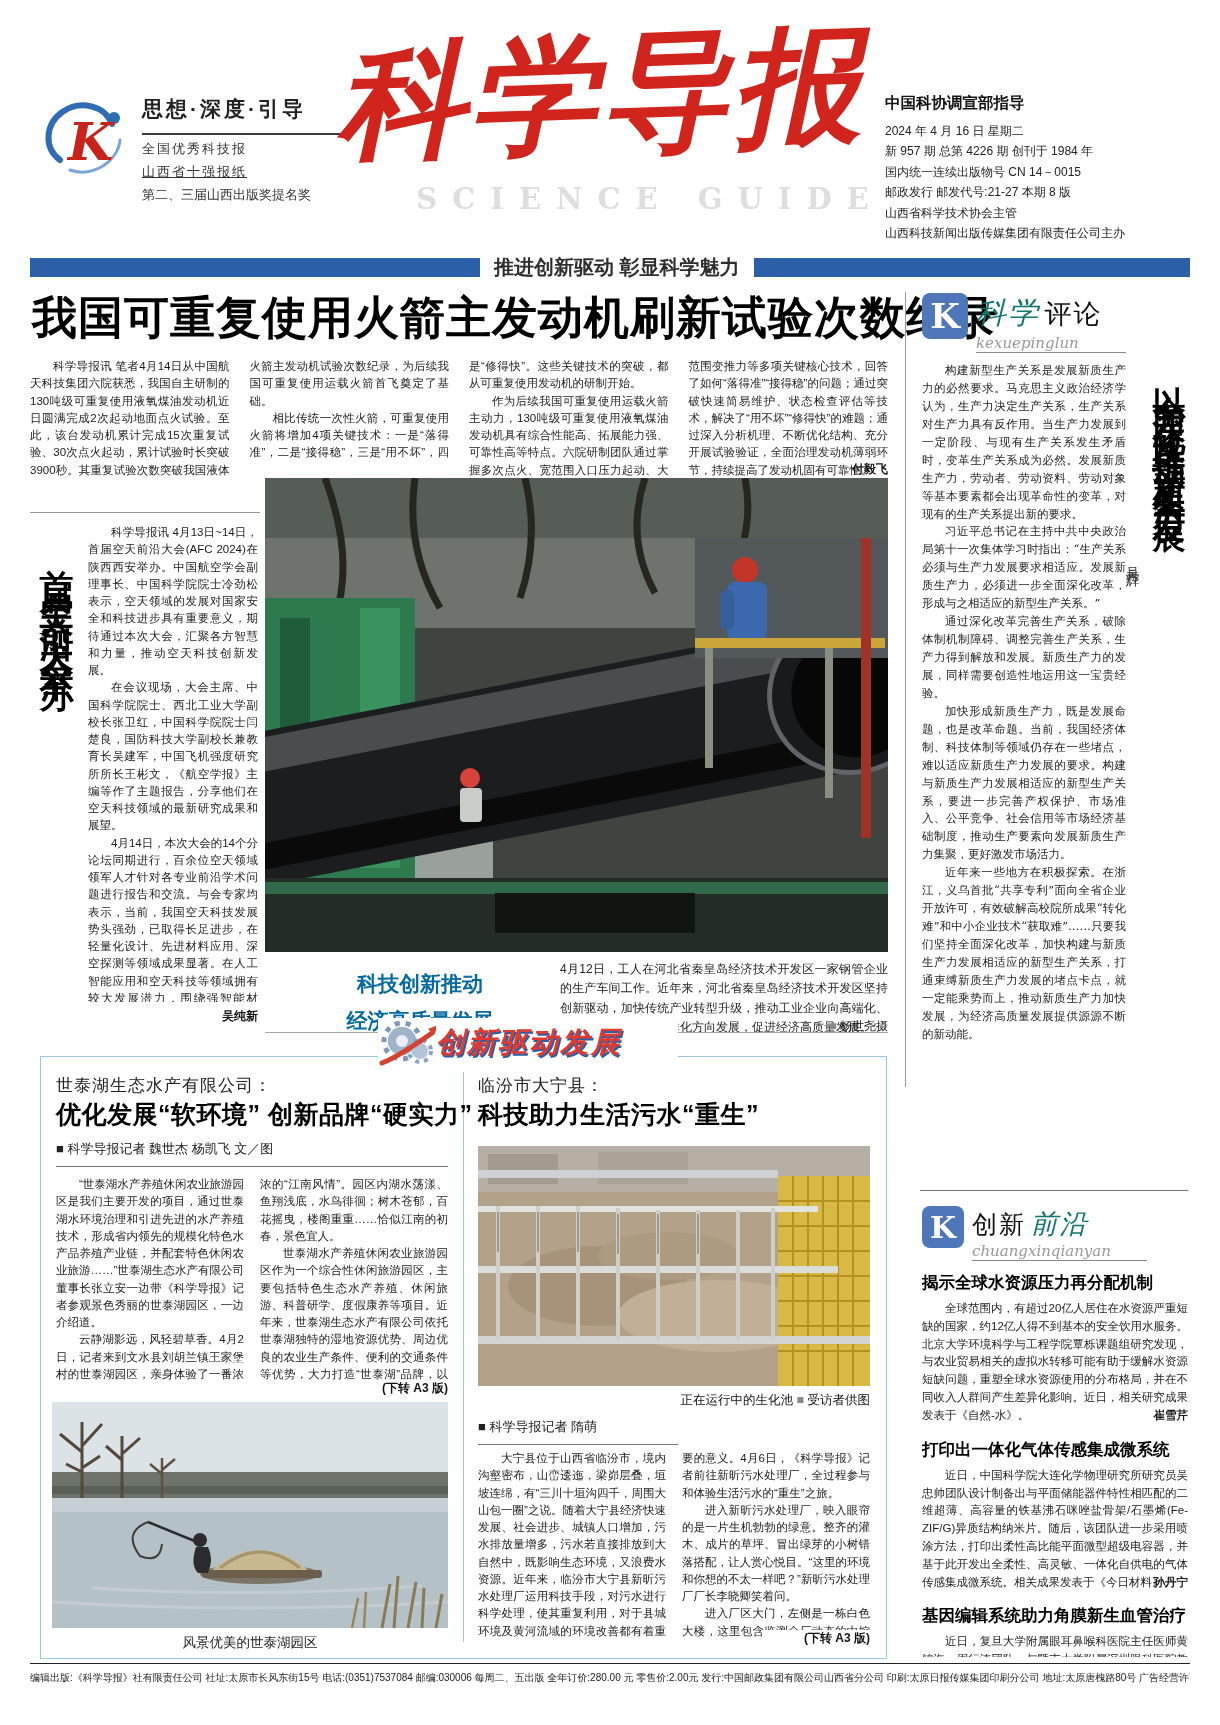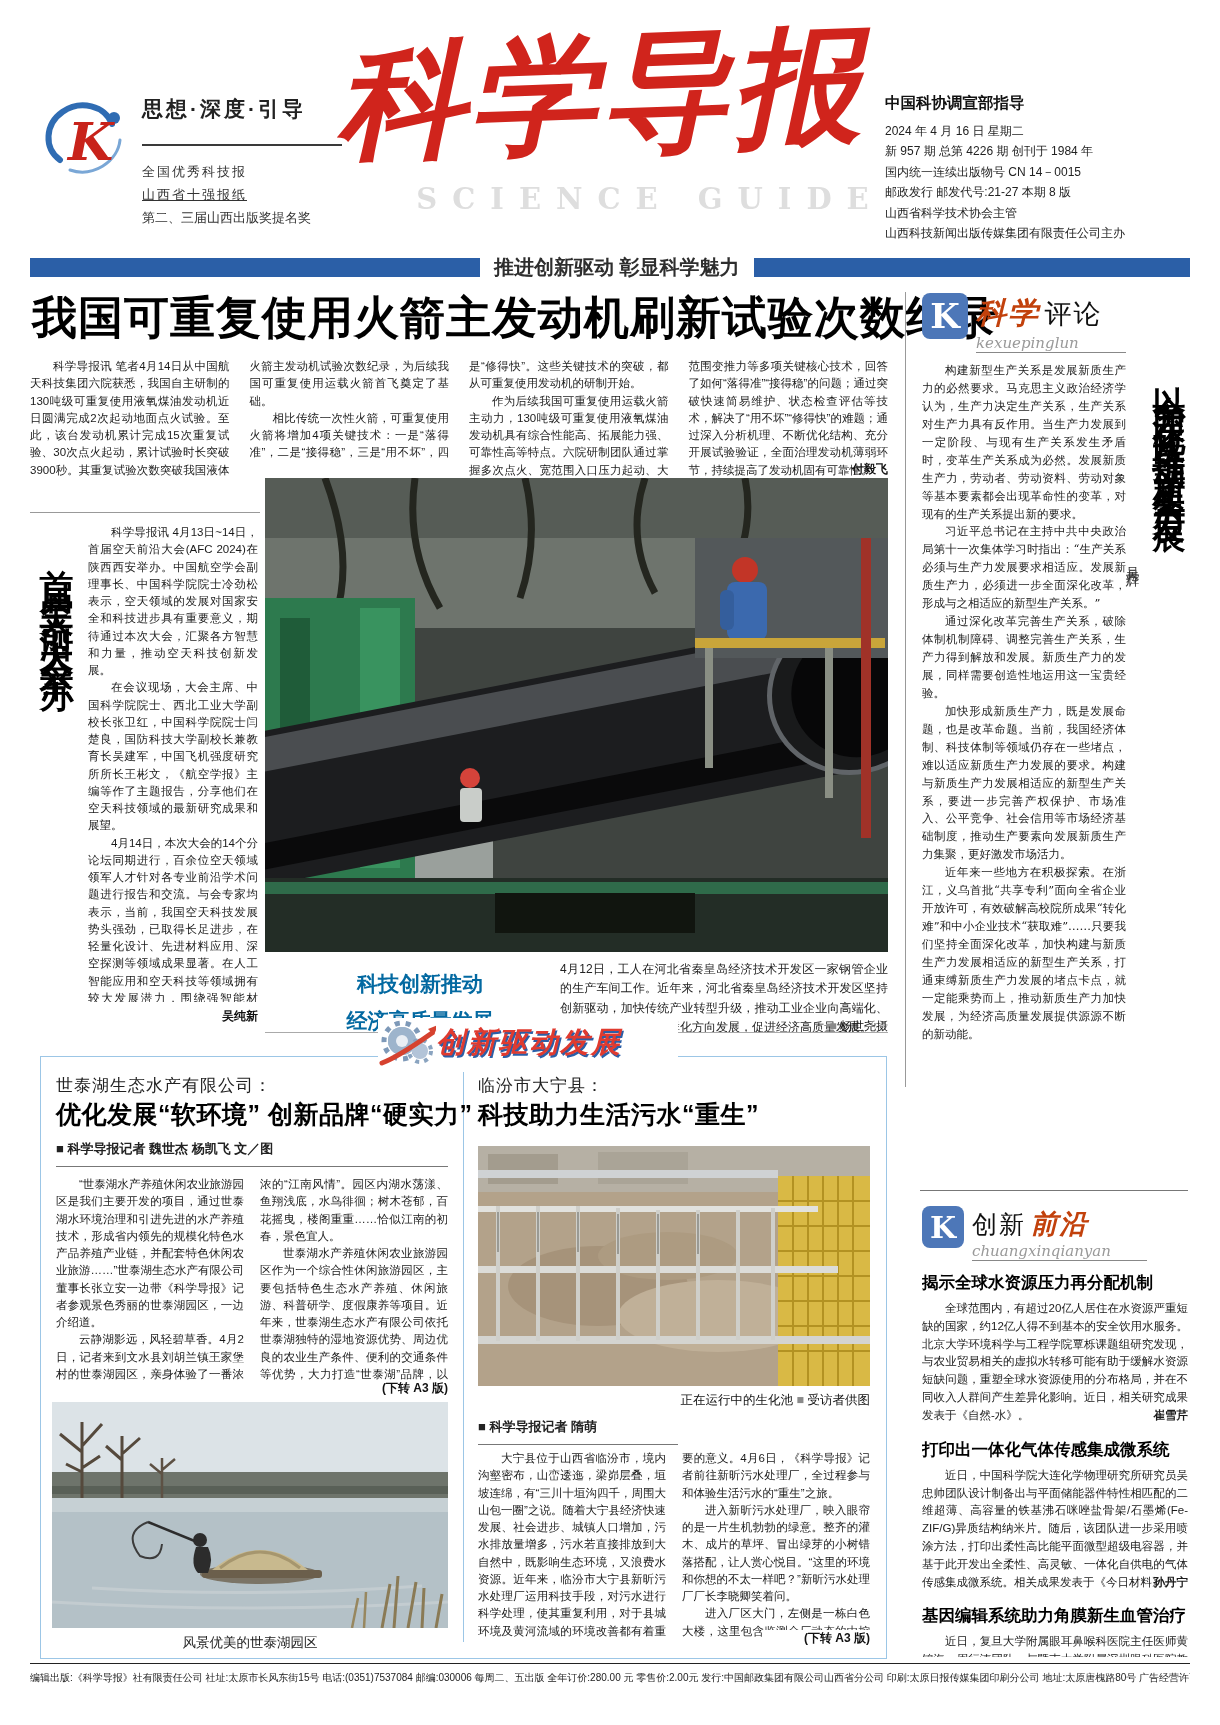--- a/index.html
+++ b/index.html
@@ -3,22 +3,22 @@
 <meta charset="utf-8">
 <style>
   html,body{margin:0;padding:0;}
   body{width:1220px;height:1725px;position:relative;background:#fff;
        font-family:"Liberation Sans",sans-serif;color:#111;overflow:hidden;}
   .abs{position:absolute;}
   .jt{text-align:justify;}
   p{margin:0;text-indent:2em;}
   
   .slogan{font-size:21px;font-weight:bold;letter-spacing:3px;color:#222;
-          border-bottom:2px solid #3a3a3a;padding-bottom:21px;}
-  .honor{font-size:13px;color:#333;letter-spacing:2px;line-height:1.75;margin-top:15px;}
+          border-bottom:2px solid #3a3a3a;padding-bottom:10px;}
+  .honor{font-size:13px;color:#333;letter-spacing:2px;line-height:1.75;margin-top:3px;}
   .masthead{font-family:"DejaVu Serif",serif;font-weight:bold;font-style:italic;
             color:#d0241c;font-size:128px;line-height:1.05;text-align:center;
             transform:rotate(-2deg);letter-spacing:4px;}
   .mast-en{font-family:"DejaVu Serif",serif;font-weight:bold;color:#dedede;
            font-size:29px;letter-spacing:15px;text-align:center;}
   .pub-guide{font-size:15.5px;font-weight:bold;color:#111;margin-bottom:7px;}
   .pub-line{font-size:12px;color:#222;line-height:1.7;}
   .bluebar{display:flex;align-items:center;height:19px;}
   .bluebar .seg{background:#2b5fa7;height:19px;}
   .bluebar .txt{font-size:20px;font-weight:bold;color:#2e2e2e;padding:0 14px;white-space:nowrap;}
@@ -36,30 +36,30 @@
          letter-spacing:12px;color:#000;}
   .smalltext{font-size:11.5px;line-height:1.5;color:#1a1a1a;}
   
   .cap-title{font-size:21px;font-weight:bold;text-align:center;line-height:1.75;color:#0369a1;}
   .cap-text{font-size:12px;line-height:1.62;color:#222;}
   .sq{color:#8a8a8a;}
   
   .mbox{border:1.5px solid #9cc6e6;}
   .kicker{font-size:17px;color:#222;letter-spacing:1px;}
   .mid-head{font-size:25px;font-weight:900;color:#000;letter-spacing:0.5px;white-space:nowrap;}
-  .byline{font-size:13px;font-weight:bold;color:#222;border-bottom:1px solid #777;padding-bottom:8px;}
+  .byline{font-size:13px;font-weight:normal;color:#222;border-bottom:1px solid #777;padding-bottom:8px;}
   .cols2{columns:2;column-gap:16px;font-size:11.5px;line-height:1.5;color:#1a1a1a;}
   .turn{font-size:12px;font-weight:bold;}
   .photocap{font-size:13.5px;color:#222;text-align:center;}
   
   .klogo{width:46px;height:46px;border-radius:8px;background:#4d77b8;color:#fff;
          font-family:"DejaVu Serif",serif;font-weight:bold;font-size:34px;
          display:flex;align-items:center;justify-content:center;}
-  .sec-cn-red{font-family:"DejaVu Serif",serif;font-style:italic;font-weight:bold;
-              color:#c2410c;font-size:30px;letter-spacing:2px;}
+  .sec-cn-red{font-family:"DejaVu Serif",serif;font-style:italic;font-weight:normal;
+              color:#0f766e;font-size:30px;letter-spacing:2px;}
   .sec-cn-black{font-size:27px;color:#111;letter-spacing:2px;}
   .sec-py{font-family:"DejaVu Serif",serif;font-style:italic;color:#999;font-size:15px;}
   .sec-underline{border-bottom:1.5px solid #888;}
   .comment-text{font-family:"DejaVu Serif",serif;font-size:11.5px;line-height:1.56;color:#222;}
   .comment-vhead{writing-mode:vertical-rl;text-orientation:upright;font-size:33px;font-weight:900;
                  letter-spacing:9px;color:#000;}
   .comment-author{writing-mode:vertical-rl;text-orientation:upright;font-size:14px;color:#333;letter-spacing:3px;}
   .fr-title{font-size:16.5px;font-weight:900;color:#000;margin-bottom:6px;white-space:nowrap;}
   .fr-body{font-size:11.5px;line-height:1.55;color:#1a1a1a;}
   .fr-author{display:block;text-align:right;font-weight:bold;margin-top:-17.8px;text-indent:0;}

